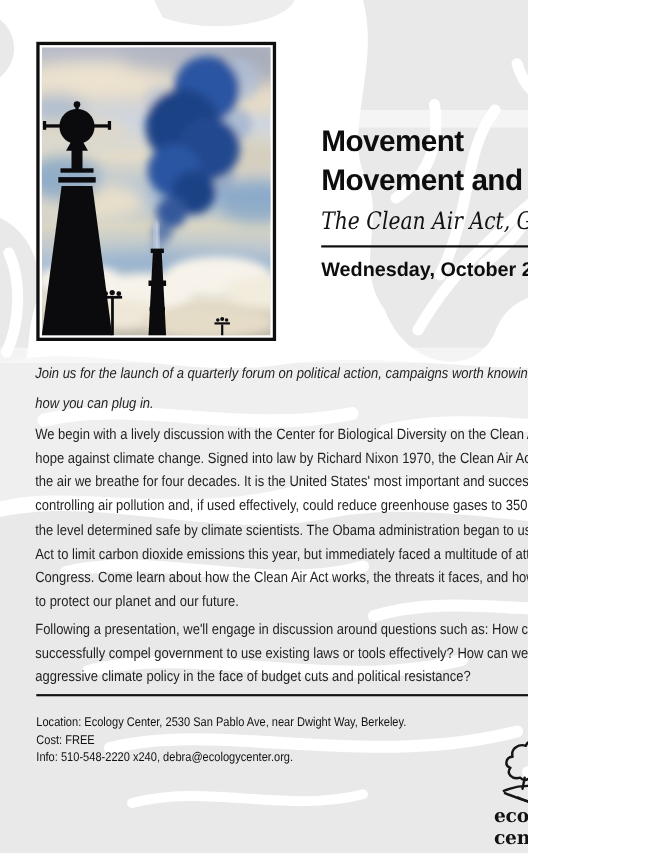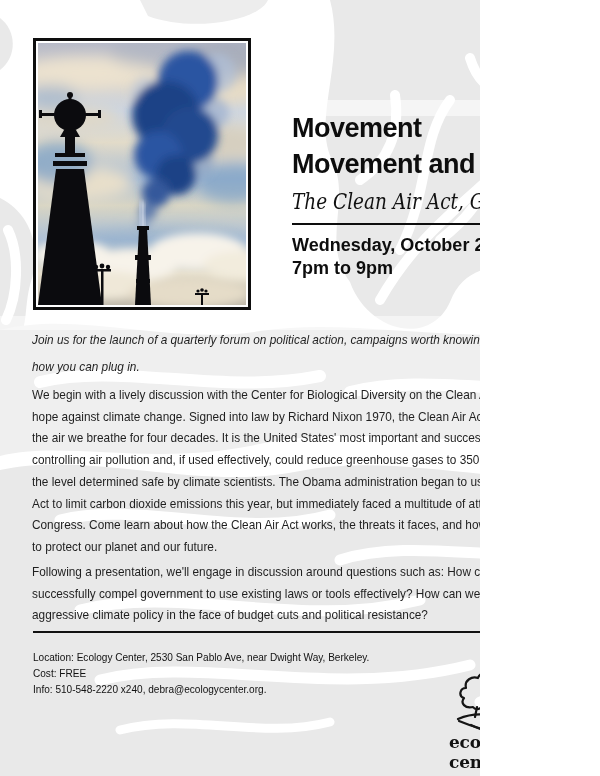--- a/index.html
+++ b/index.html
@@ -188,21 +188,20 @@
 
     <div class="title-block">
       <div class="title">
         <div>Movement</div>
         <div>Movement and</div>
       </div>
       <div class="subtitle">The Clean Air Act, Global Warming</div>
       <div class="tdivider"></div>
       <div class="datetime">
         <div>Wednesday, October 22nd, 2011</div>
-        <div>7pm to 9pm</div>
       </div>
     </div>
 
     <div class="intro narrow">Join us for the launch of a quarterly forum on political action, campaigns worth knowing about, and how you can plug in.</div>
 
     <div class="body-par narrow" id="body1">We begin with a lively discussion with the Center for Biological Diversity on the Clean Air Act, our best hope against climate change. Signed into law by Richard Nixon 1970, the Clean Air Act has protected the air we breathe for four decades. It is the United States' most important and successful law for controlling air pollution and, if used effectively, could reduce greenhouse gases to 350 parts per million, the level determined safe by climate scientists. The Obama administration began to use the Clean Air Act to limit carbon dioxide emissions this year, but immediately faced a multitude of attacks in Congress. Come learn about how the Clean Air Act works, the threats it faces, and how we can use it to protect our planet and our future.</div>
     <div class="body-par narrow" id="body2">Following a presentation, we'll engage in discussion around questions such as: How can we successfully compel government to use existing laws or tools effectively? How can we push for aggressive climate policy in the face of budget cuts and political resistance?</div>
 
     <div class="footer-divider"></div>
     <div class="footer narrow">

